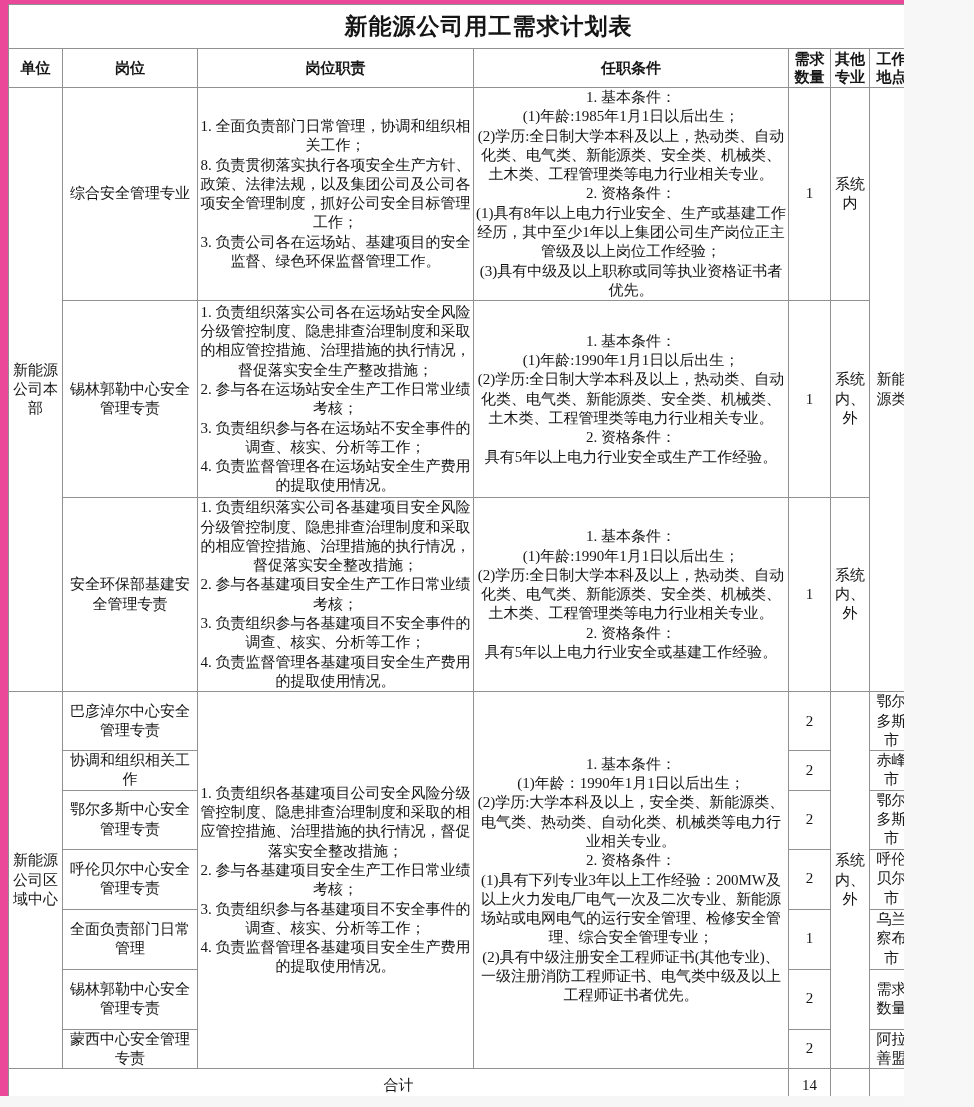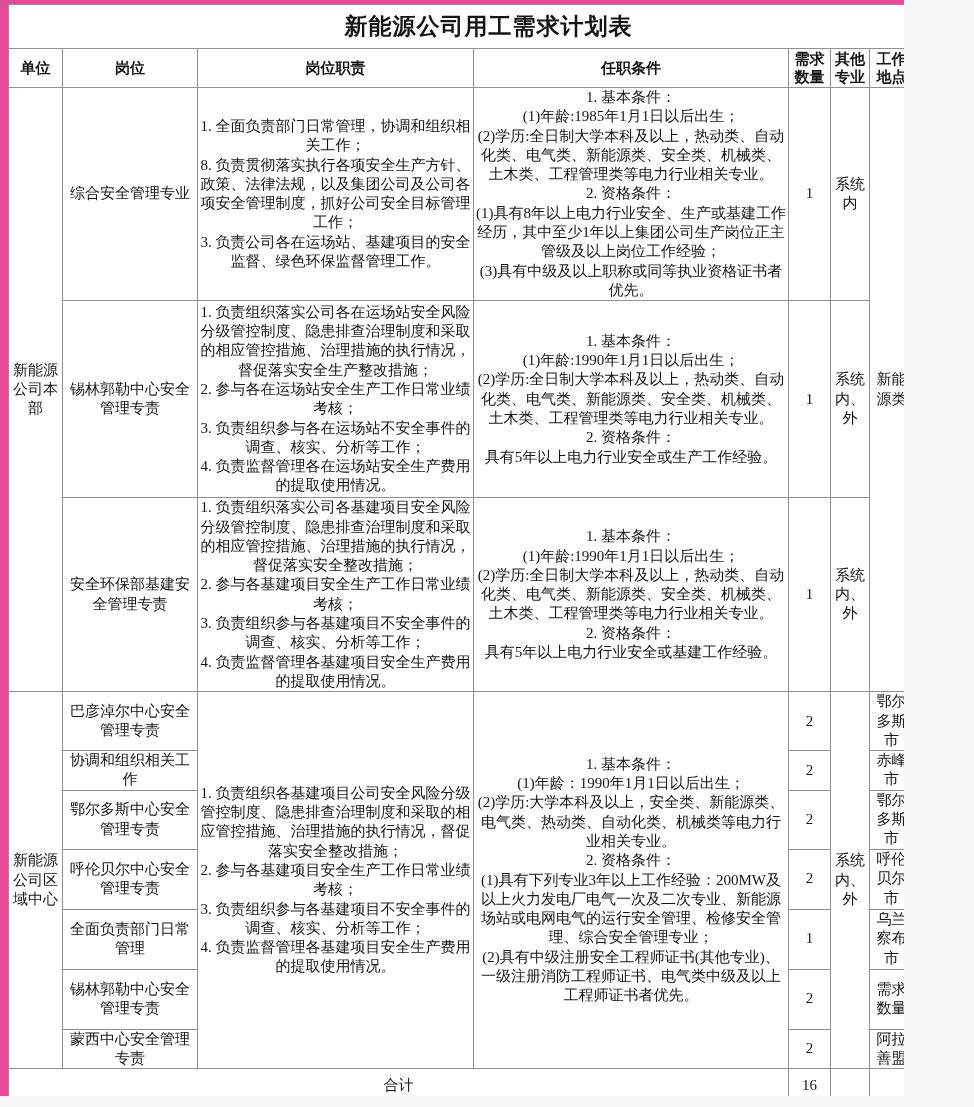--- a/index.html
+++ b/index.html
@@ -185,21 +185,21 @@
     </tr>
 
     <tr style="height:38px">
       <td>蒙西中心安全管理专责</td>
       <td>2</td>
       <td>阿拉善盟</td>
     </tr>
 
     <tr style="height:33px">
       <td colspan="4">合计</td>
-      <td>16</td>
+      <td>14</td>
       <td></td>
       <td></td>
       <td></td>
     </tr>
   </tbody>
     </table>
 
   <div class="bottom-strip"></div>
 </div>
 

